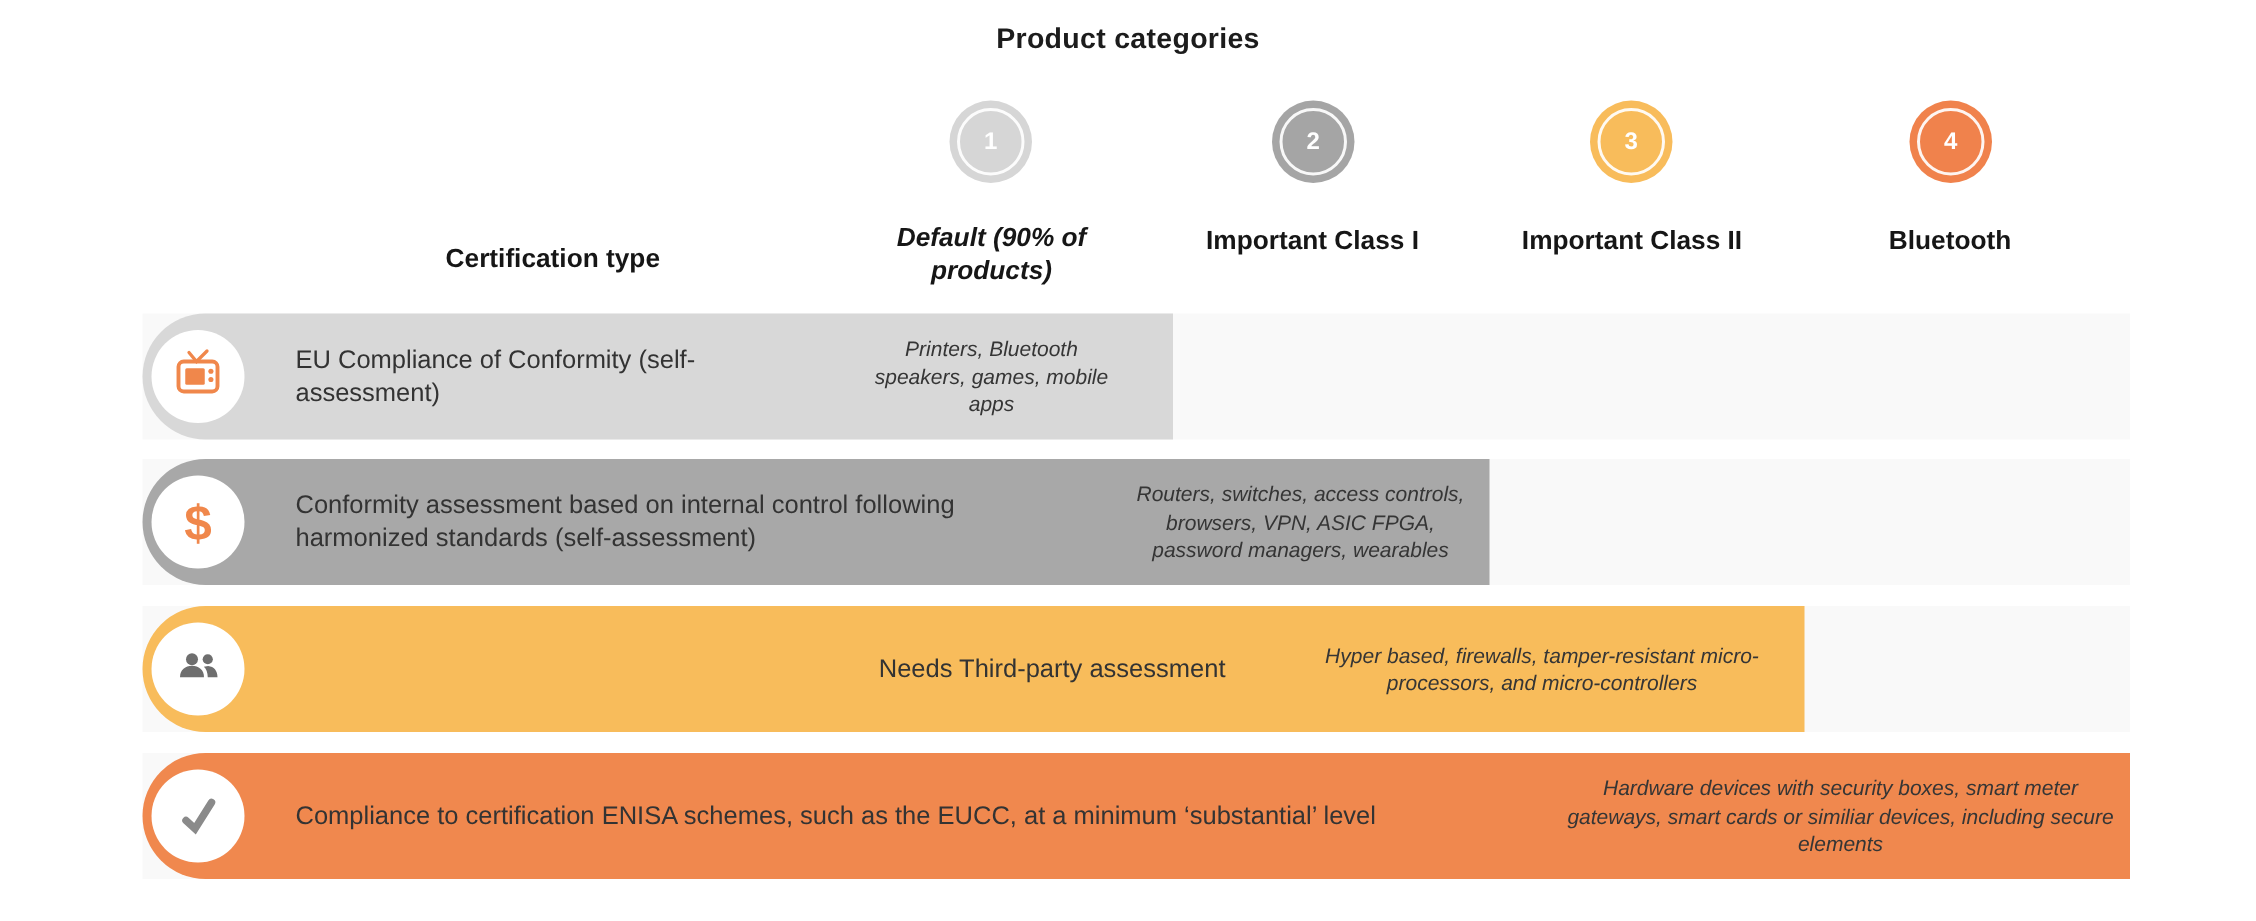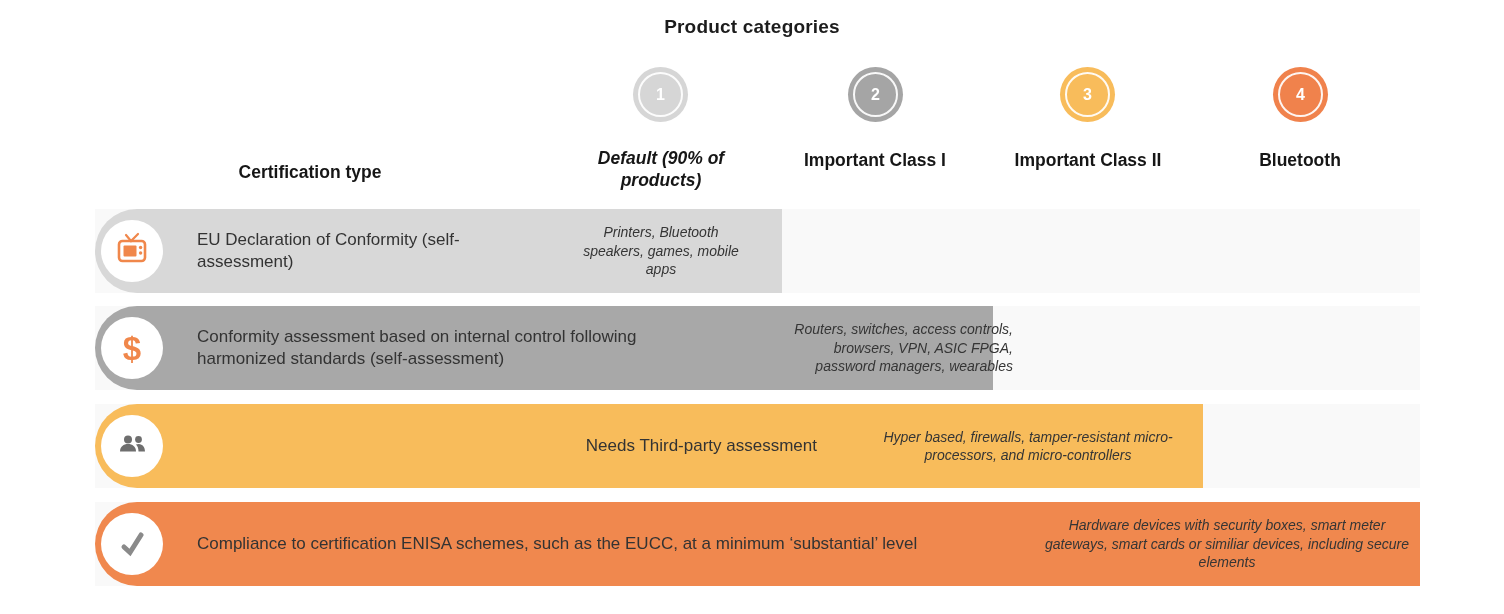--- a/index.html
+++ b/index.html
@@ -14,21 +14,21 @@
   .cat-circle { position:absolute; top:67px; width:55px; height:55px; border-radius:50%;
                 display:flex; align-items:center; justify-content:center; }
   .cat-circle .ring { width:45px; height:45px; border:2px solid rgba(255,255,255,.92); border-radius:50%;
                       display:flex; align-items:center; justify-content:center; }
   .cat-circle .num { color:#ffffff; font-weight:bold; font-size:16px; }
   .c1 { left:633px; } .c2 { left:848px; } .c3 { left:1060px; } .c4 { left:1273px; }
 
   
   .col-head { position:absolute; font-weight:bold; color:#161616; font-size:17.5px;
               text-align:center; line-height:1.25; }
-  .h0 { left:180px; top:162px; width:260px; text-align:center; }
+  .h0 { left:180px; top:162px; width:260px; text-align:right; }
   .h1 { left:572px; top:148px; width:178px;font-style:italic; }
   .h2 { left:765px; top:150px; width:220px; }
   .h3 { left:977px; top:150px; width:222px; }
   .h4 { left:1190px; top:150px; width:220px; }
 
   
   .row { position:absolute; left:95px; width:1325px; height:84px; }
   .r1 { top:209px; } .r2 { top:306px; } .r3 { top:404px; } .r4 { top:502px; }
   .row-strip { position:absolute; inset:0; background:#f9f9f9; }
   .row-bar { position:absolute; left:0; top:0; bottom:0; border-radius:42px 0 0 42px; }
@@ -40,21 +40,21 @@
 
   .row-label { position:absolute; left:102px; top:0; bottom:0; display:flex; align-items:center;
                font-size:17px; color:#333333; line-height:1.3; }
   .row-label > div { width:100%; }
   .l1 { width:300px; } .l2 { width:505px; } .l3 { width:620px;text-align:right; } .l4 { width:850px;justify-content:flex-end; }
 
   .row-products { position:absolute; top:0; bottom:0; display:flex; align-items:center;
                   font-size:14px; color:#353535; line-height:1.32; text-align:center;font-style:italic; }
   .row-products > div { width:100%; }
   .p1 { left:477px; width:178px; }
-  .p2 { left:686px; width:232px;text-align:right; }
+  .p2 { left:656px; width:232px; }
   .p3 { left:768px; width:330px; }
   .p4 { left:941px; width:382px; }
 </style>
 </head>
 <body>
 
 <div class="canvas">
 
   <div class="title">Product categories</div>
 
@@ -93,21 +93,21 @@
         <svg width="38" height="38" viewBox="0 0 38 38">
           <path d="M13 5 L18 11 L25 4" fill="none" stroke="#f0874b" stroke-width="2.2" stroke-linecap="round"></path>
           <rect x="6" y="11" width="26" height="20" rx="3.5" fill="none" stroke="#f0874b" stroke-width="2.6"></rect>
           <rect x="10.5" y="15.5" width="13" height="11" rx="1" fill="#f0874b"></rect>
           <circle cx="27.6" cy="17.5" r="1.7" fill="#f0874b"></circle>
           <circle cx="27.6" cy="23" r="1.7" fill="#f0874b"></circle>
         </svg>
       </span>
     </div>
     <div class="row-label l1">
-      <div>EU Declaration of Conformity (self-assessment)</div>
+      <div>EU Compliance of Conformity (self-assessment)</div>
     </div>
     <div class="row-products p1">
       <div>Printers, Bluetooth speakers, games, mobile apps</div>
     </div>
   </div>
 
   <div class="row r2">
     <div class="row-strip"></div>
     <div class="row-bar w2" style="background-color: rgb(168, 168, 168);"></div>
     <div class="icon-circle">

